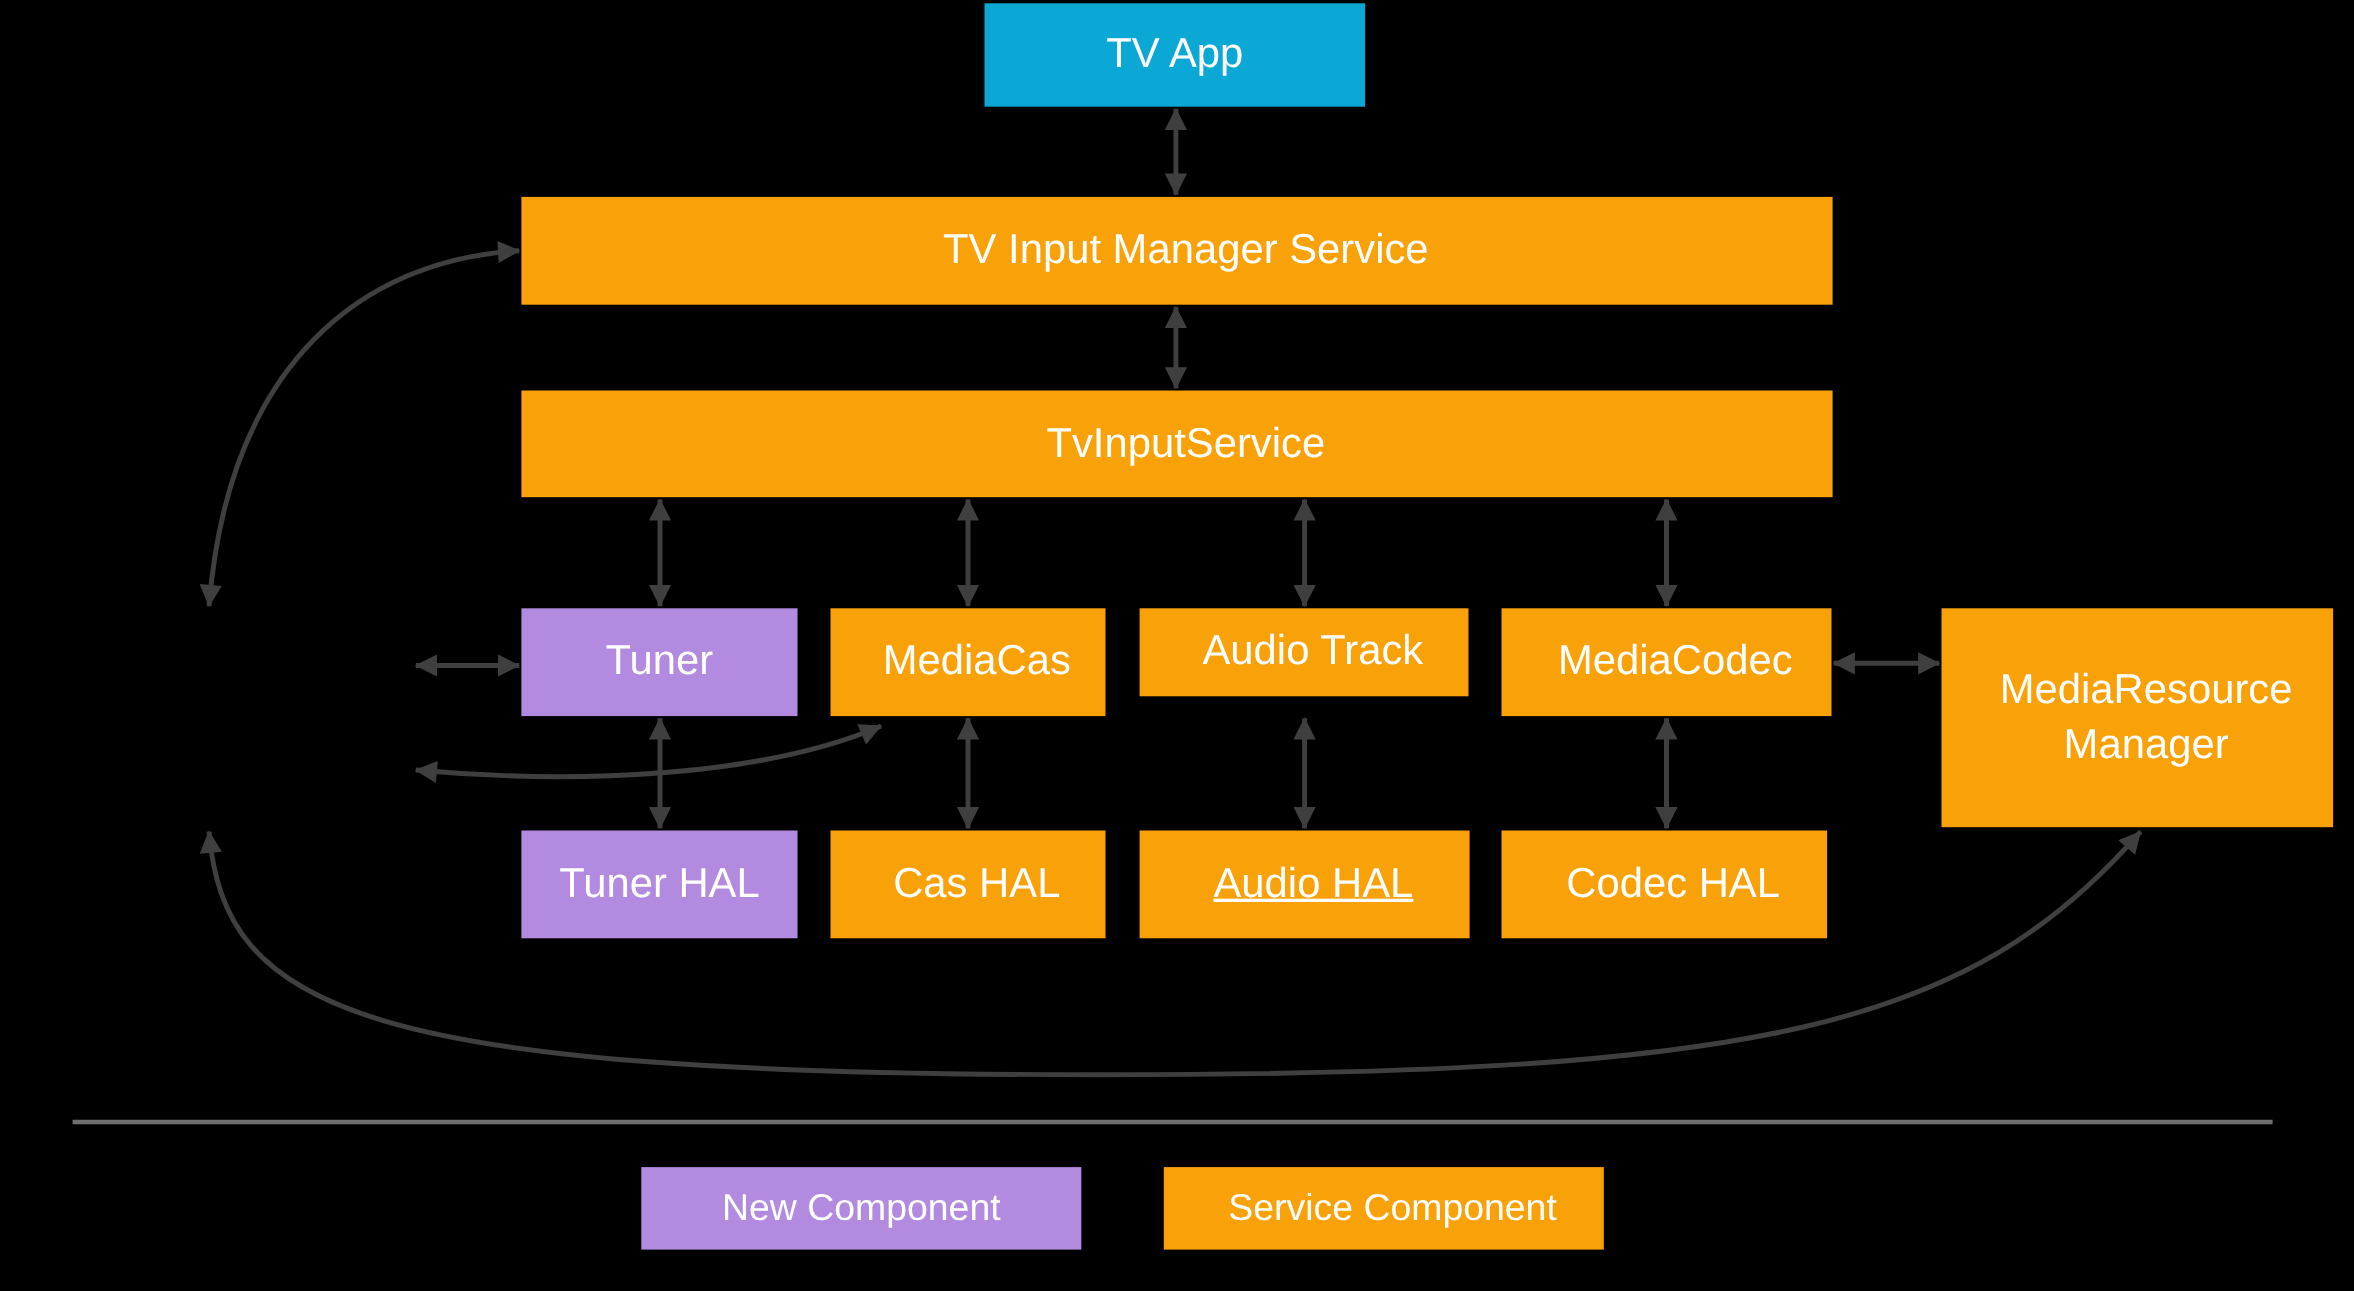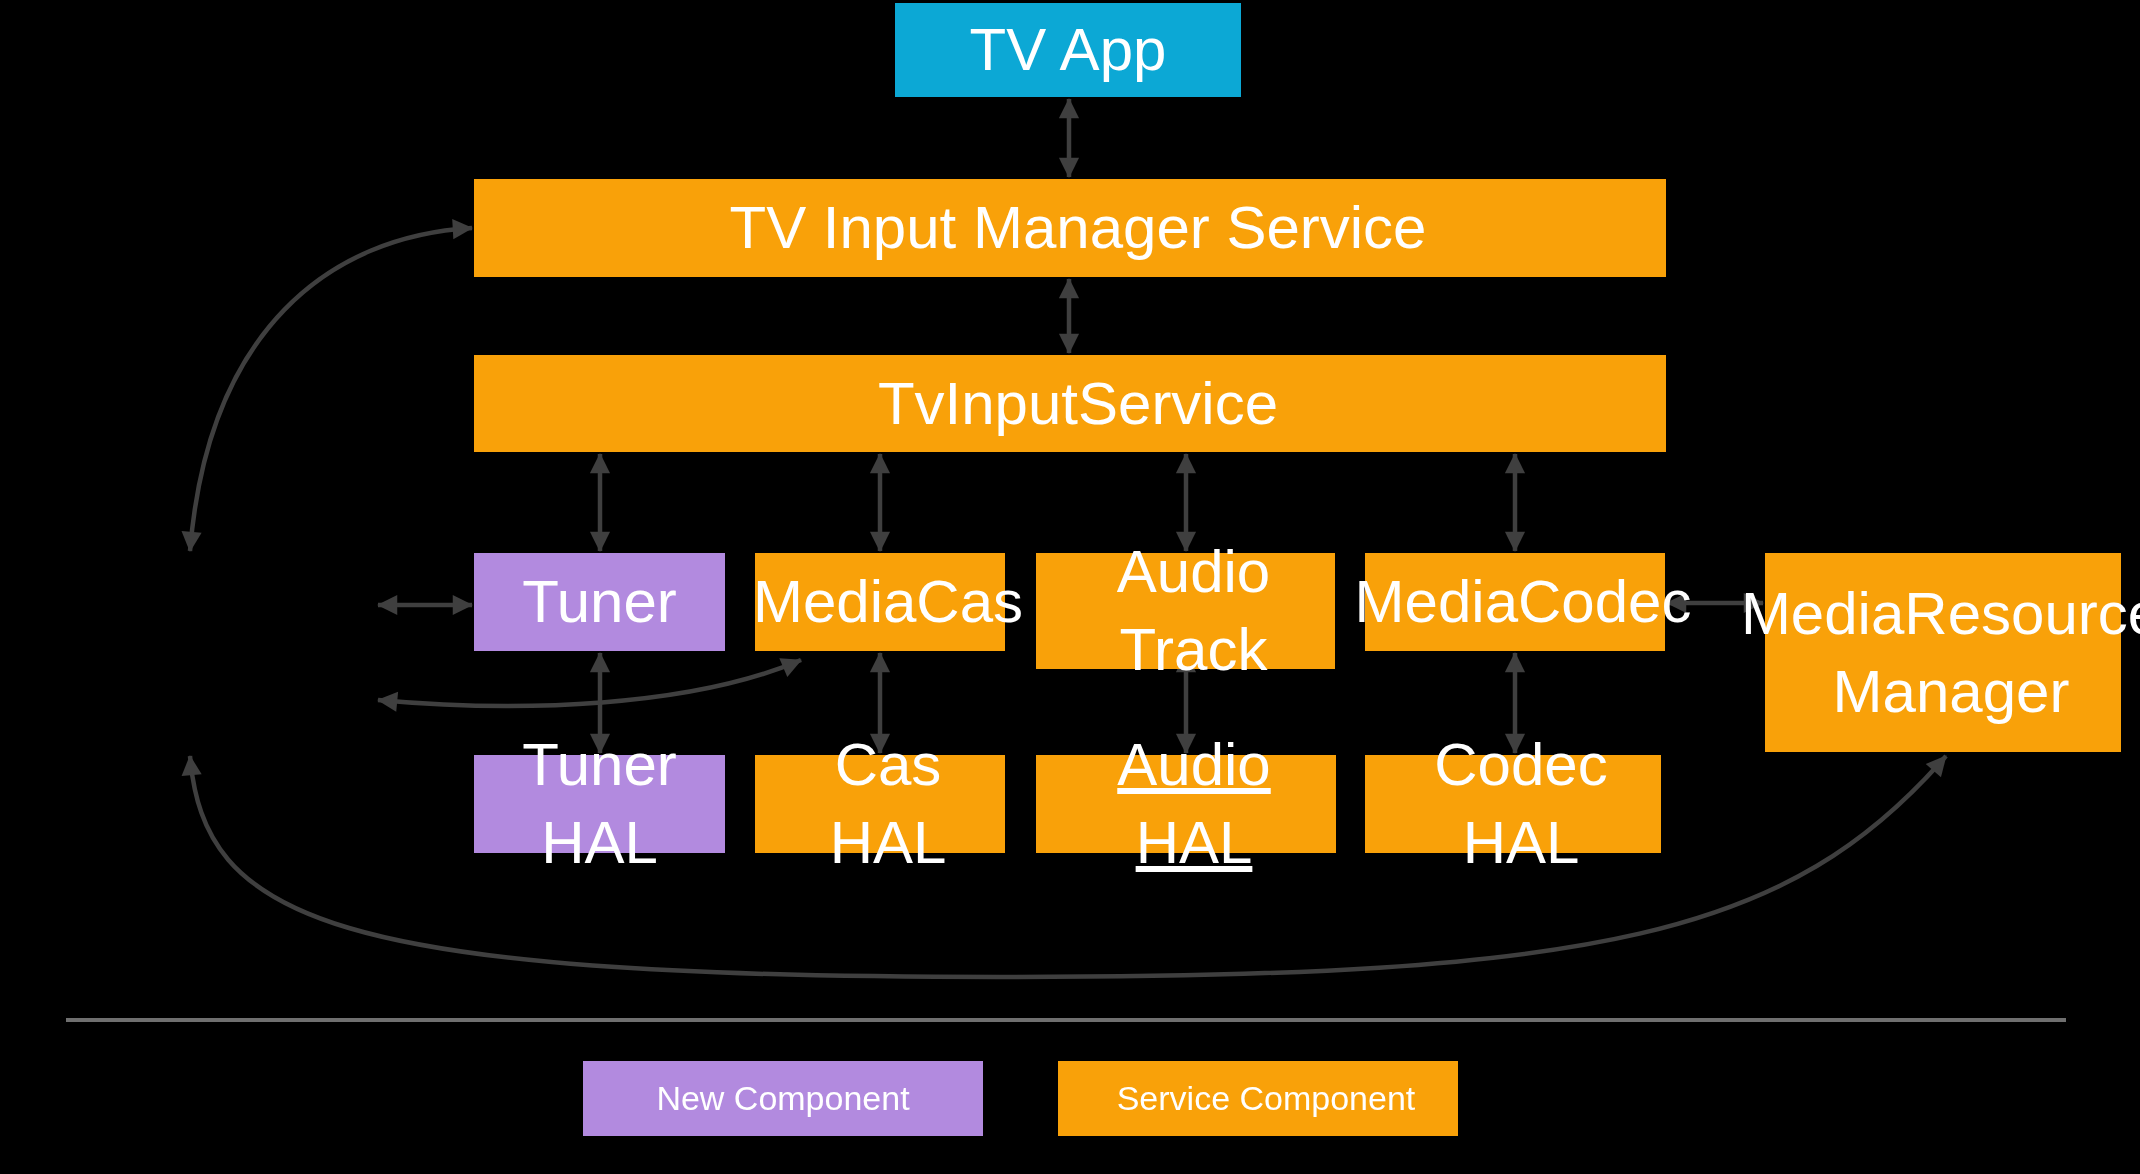--- a/index.html
+++ b/index.html
@@ -32,37 +32,37 @@
     fill: none;
   }
   .node {
     position: absolute;
     z-index: 2;
     display: flex;
     align-items: center;
     justify-content: center;
     text-align: center;
     color: var(--text, #FFFFFF);
-    font-size: 60px;
+    font-size: 38px;
     font-weight: 400;
     line-height: 1.3;
     padding: 0 8px;
     box-sizing: border-box;
   }
   .orange { background: var(--enhanced-orange, #F9A109); padding-left: 24px; }
   .purple { background: var(--new-purple, #B28ADF); }
   .cyan   { background: var(--app-cyan, #0CA8D5); }
 
   
   .n-tvapp      { left: 895px;  top: 3px;    width: 346px;  height: 94px; }
   .n-tims       { left: 474px;  top: 179px;  width: 1192px; height: 98px; }
   .n-tvis       { left: 474px;  top: 355px;  width: 1192px; height: 97px; }
   .n-tuner      { left: 474px;  top: 553px;  width: 251px;  height: 98px; }
   .n-mediacas   { left: 755px;  top: 553px;  width: 250px;  height: 98px; }
-  .n-audiotrack { left: 1036px; top: 553px;  width: 299px;  height: 116px; }
+  .n-audiotrack { left: 1036px; top: 553px;  width: 299px;  height: 80px; }
   .n-mediacodec { left: 1365px; top: 553px;  width: 300px;  height: 98px; }
   .n-trm        { left: 0px;    top: 553px;  width: 376px;  height: 199px; }
   .n-mrm        { left: 1765px; top: 553px;  width: 356px;  height: 199px; }
   .n-tunerhal   { left: 474px;  top: 755px;  width: 251px;  height: 98px; }
   .n-cashal     { left: 755px;  top: 755px;  width: 250px;  height: 98px; }
   .n-audiohal   { left: 1036px; top: 755px;  width: 300px;  height: 98px; text-decoration: underline; }
   .n-codechal   { left: 1365px; top: 755px;  width: 296px;  height: 98px; }
 
   .legend-box { font-size: 34px; }
   .n-legend-new      { left: 583px;  top: 1061px; width: 400px; height: 75px; }

